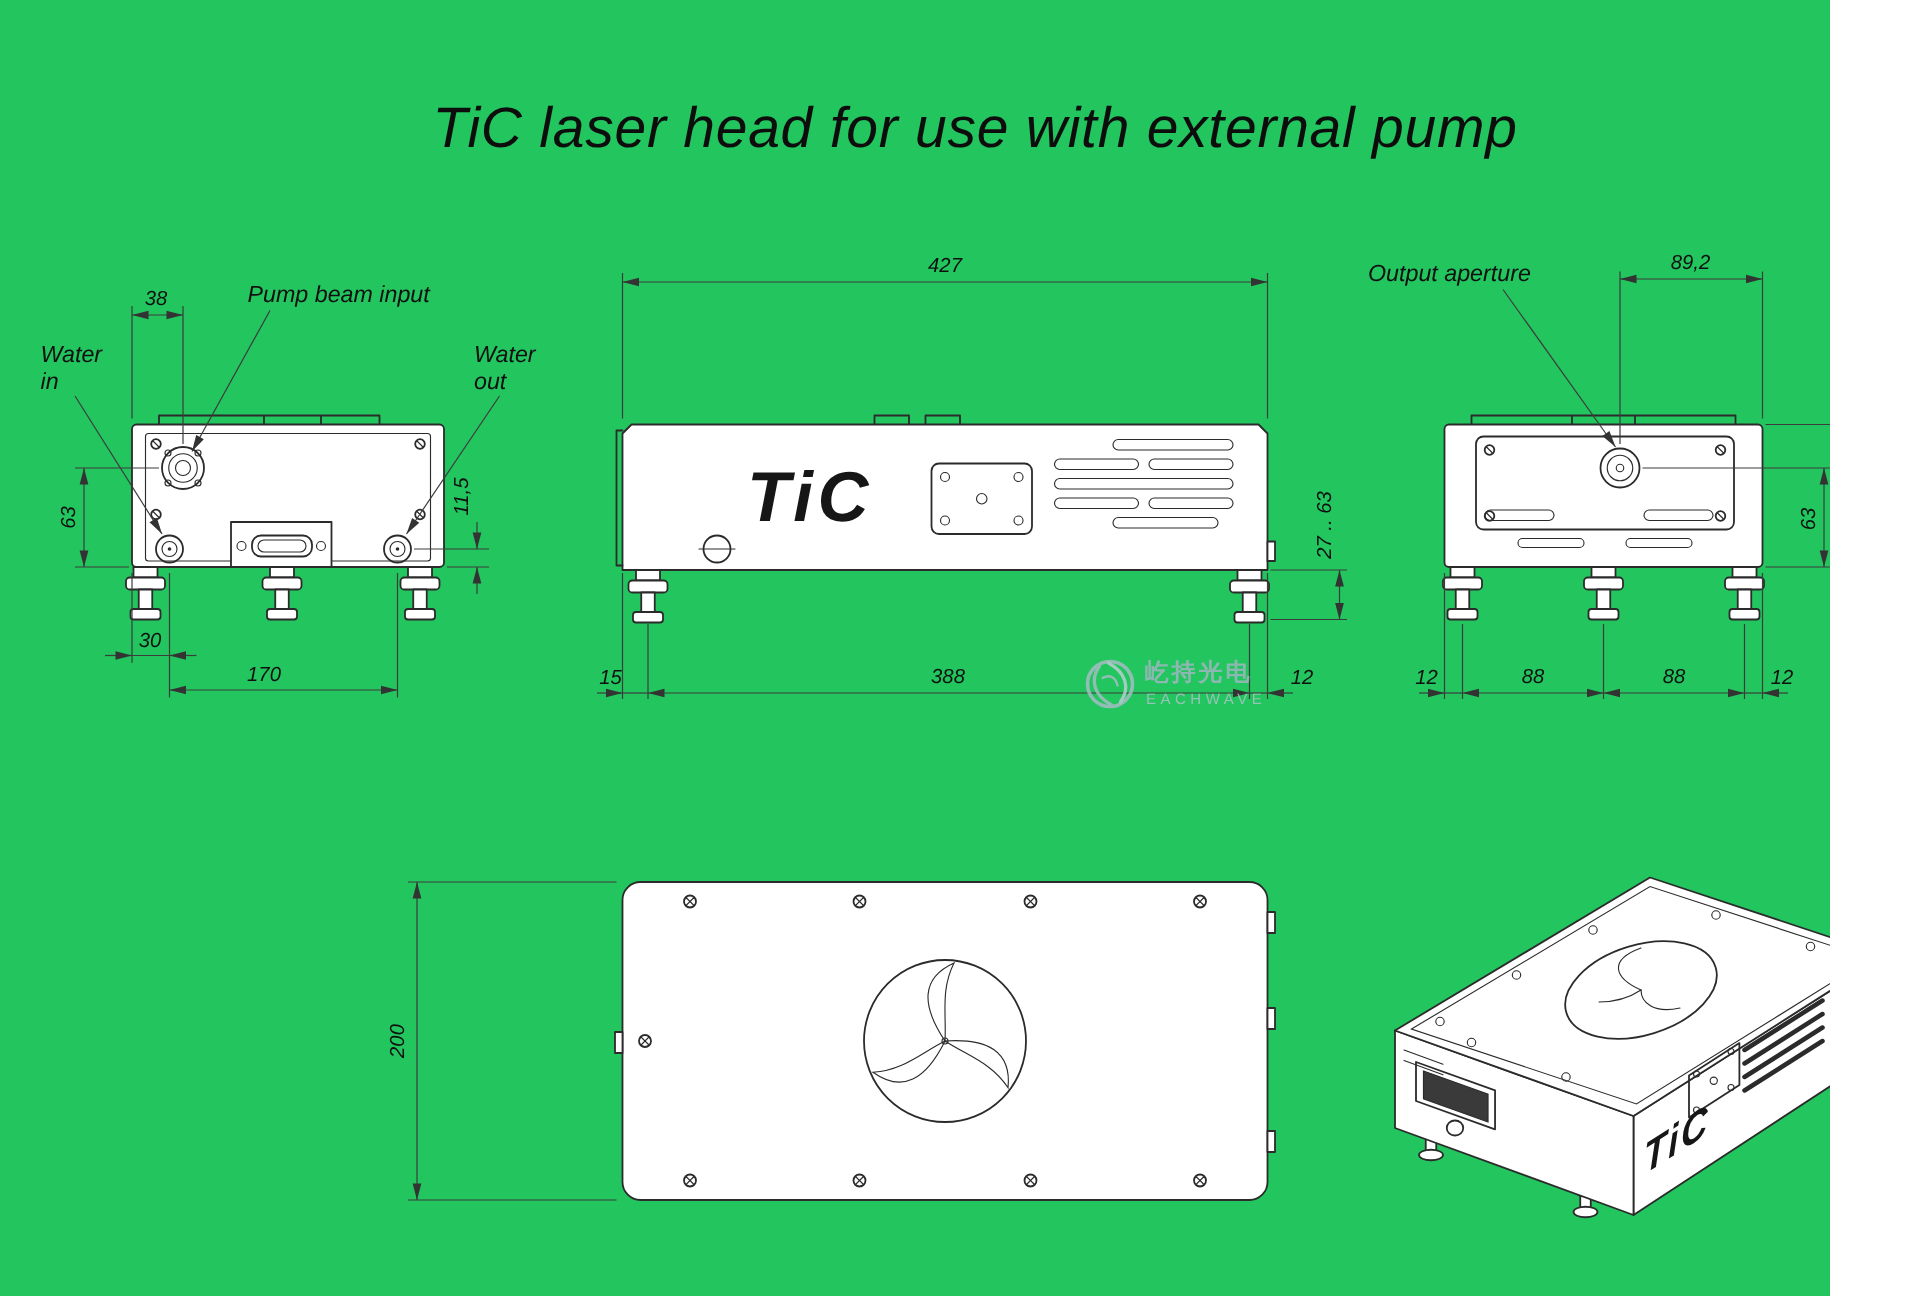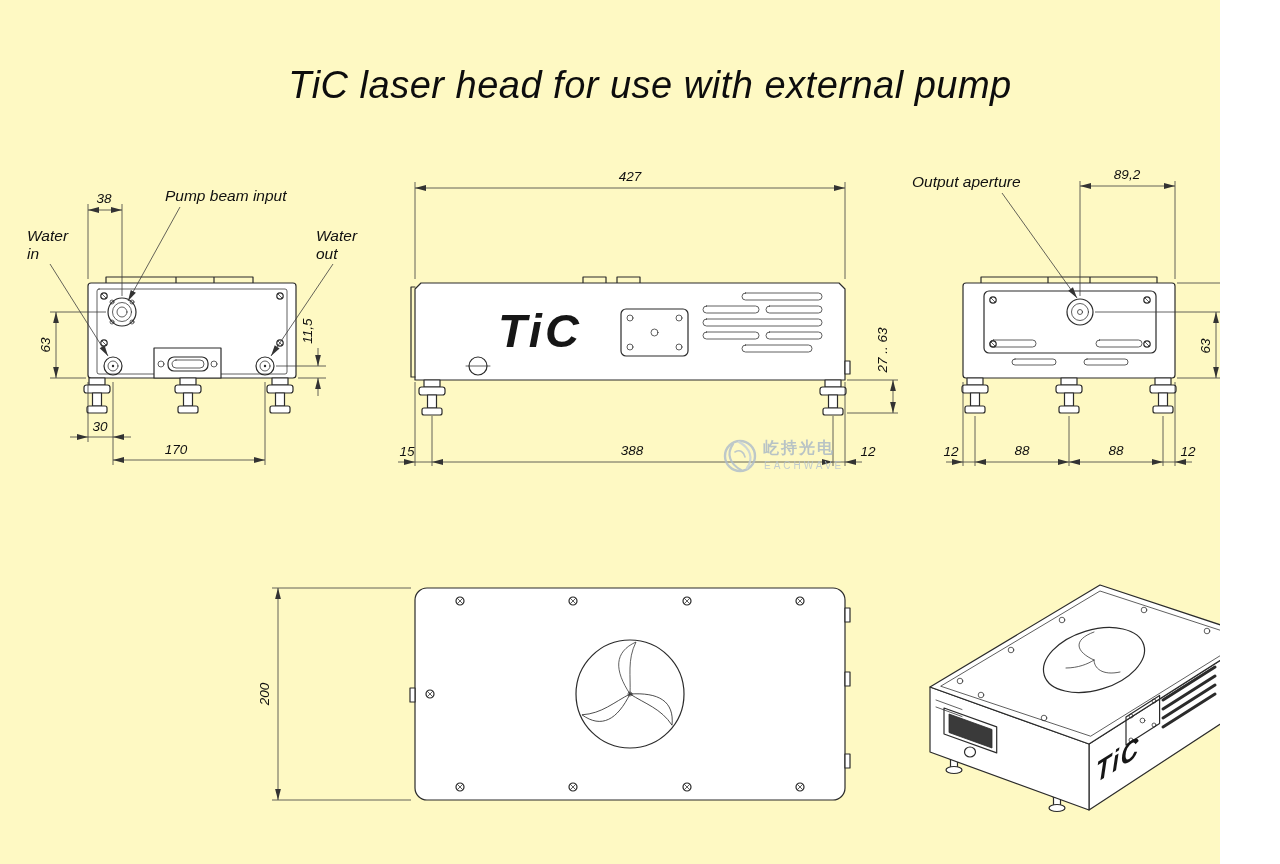--- a/index.html
+++ b/index.html
@@ -1,16 +1,16 @@
 <!DOCTYPE html>
 <html><head>
 <meta charset="utf-8">
 <style>
   html,body{margin:0;padding:0;background:#ffffff;}
-  .stage{position:relative;width:1220px;height:864px;background:#fef9c3;overflow:hidden;}
+  .stage{position:relative;width:1220px;height:864px;background:#22c55e;overflow:hidden;}
   svg{display:block;}
   .ln{fill:none;stroke:#2b2b2b;stroke-width:1.2;stroke-linecap:round;stroke-linejoin:round;}
   .lnf{fill:#ffffff;stroke:#2b2b2b;stroke-width:1.2;stroke-linejoin:round;}
   .thin{fill:none;stroke:#2b2b2b;stroke-width:0.75;stroke-linecap:round;}
   .dim{fill:none;stroke:#3c3c3c;stroke-width:0.8;}
   .dark{fill:#3a3a3a;stroke:#2b2b2b;stroke-width:0.8;}
   text{font-family:"Liberation Sans",sans-serif;}
   .dimtxt{font-size:13.5px;font-style:italic;fill:#101010;}
   .lbltxt{font-size:15.5px;font-style:italic;fill:#101010;}
   .titletxt{font-size:38px;font-style:italic;fill:#0d0d0d;letter-spacing:0.5px;}

